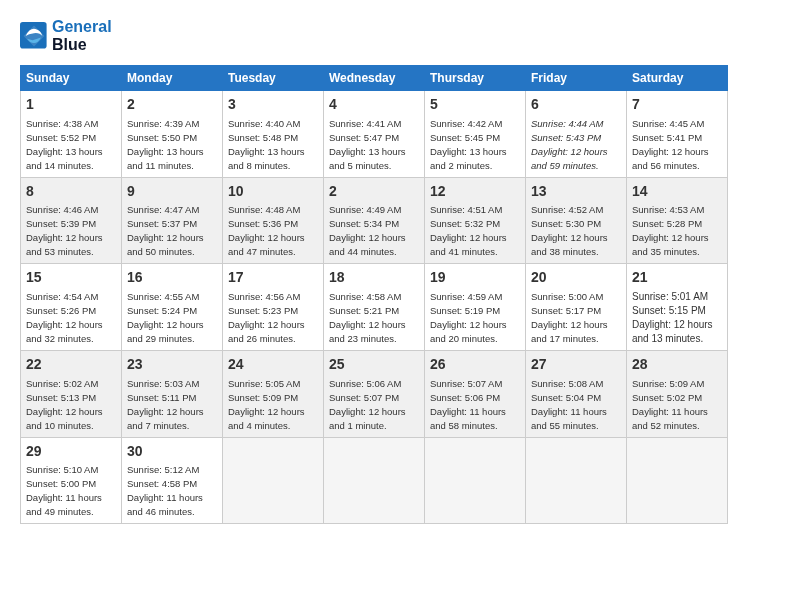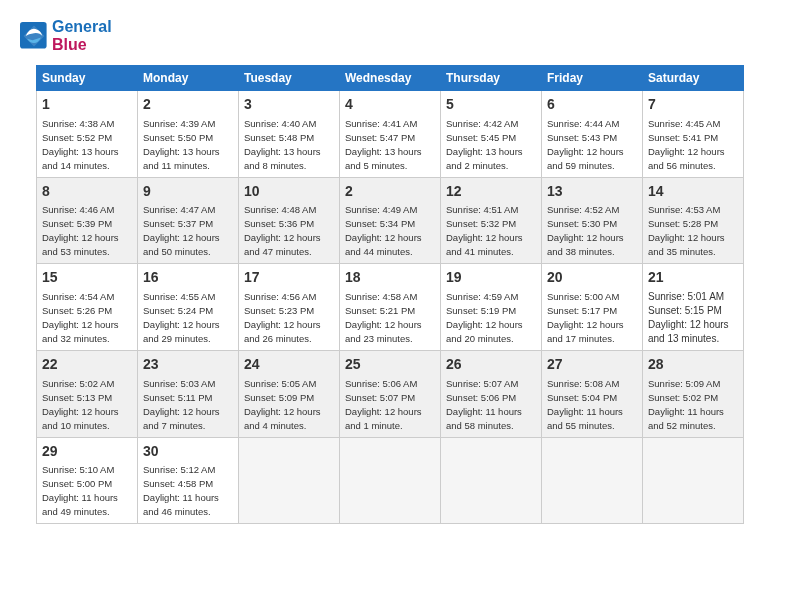--- a/index.html
+++ b/index.html
@@ -39,21 +39,20 @@
       line-height: 1.1;
     }
     .subtitle {
       font-size: 14px;
       color: #555;
     }
     table {
       width: 100%;
       border-collapse: collapse;
       font-size: 10.5px;
-      margin-left: 16px;
     }
     th {
       background-color: #2575c4;
       color: #fff;
       text-align: left;
       padding: 5px 5px;
       font-size: 12px;
       font-weight: bold;
       border: 1px solid #2575c4;
     }
@@ -88,21 +87,21 @@
   <div class="header">
     <div class="logo">
       <svg class="logo-icon" viewBox="0 0 40 40">
         <rect x="0" y="0" width="38" height="38" rx="4" fill="#1a6fba"></rect>
         <polygon points="20,5 35,20 20,35 5,20" fill="#fff" opacity="0.15"></polygon>
         <path d="M8,20 Q14,8 22,10 Q30,12 32,20 Q28,15 20,16 Q12,17 8,20Z" fill="#fff"></path>
         <path d="M30,22 Q26,30 20,30 Q14,30 10,24 L18,26 Z" fill="#5ab4e8"></path>
       </svg>
       <div>
         <div style="font-size:16px;font-weight:bold;color:#1a6fba;line-height:1.1;">General</div>
-        <div style="font-size:16px;font-weight:bold;color:#be185d;line-height:1.1;">Blue</div>
+        <div style="font-size:16px;font-weight:bold;color:#0f172a;line-height:1.1;">Blue</div>
       </div>
     </div>
   </div>
 
   <table>
     <thead>
       <tr>
         <th>Sunday</th>
         <th>Monday</th>
         <th>Tuesday</th>
@@ -122,21 +121,21 @@
 Daylight: 13 hours and 11 minutes.</span></td>
           <td><span class="day-num">3</span><span style="white-space: pre-line; font-size: 9.5px; line-height: 1.35;">Sunrise: 4:40 AM
 Sunset: 5:48 PM
 Daylight: 13 hours and 8 minutes.</span></td>
           <td><span class="day-num">4</span><span style="white-space: pre-line; font-size: 9.5px; line-height: 1.35;">Sunrise: 4:41 AM
 Sunset: 5:47 PM
 Daylight: 13 hours and 5 minutes.</span></td>
           <td><span class="day-num">5</span><span style="white-space: pre-line; font-size: 9.5px; line-height: 1.35;">Sunrise: 4:42 AM
 Sunset: 5:45 PM
 Daylight: 13 hours and 2 minutes.</span></td>
-          <td><span class="day-num">6</span><span style="white-space: pre-line; font-size: 9.5px; line-height: 1.35;">Sunrise: 4:44 AM
+          <td><span class="day-num">6</span><span style="white-space: pre-line; font-size: 9.5px; line-height: 1.35; font-style: italic;">Sunrise: 4:44 AM
 Sunset: 5:43 PM
 Daylight: 12 hours and 59 minutes.</span></td>
           <td><span class="day-num">7</span><span style="white-space: pre-line; font-size: 9.5px; line-height: 1.35;">Sunrise: 4:45 AM
 Sunset: 5:41 PM
 Daylight: 12 hours and 56 minutes.</span></td>
         </tr>
         <tr class="row-shaded">
           <td><span class="day-num">8</span><span style="white-space: pre-line; font-size: 9.5px; line-height: 1.35;">Sunrise: 4:46 AM
 Sunset: 5:39 PM
 Daylight: 12 hours and 53 minutes.</span></td>

